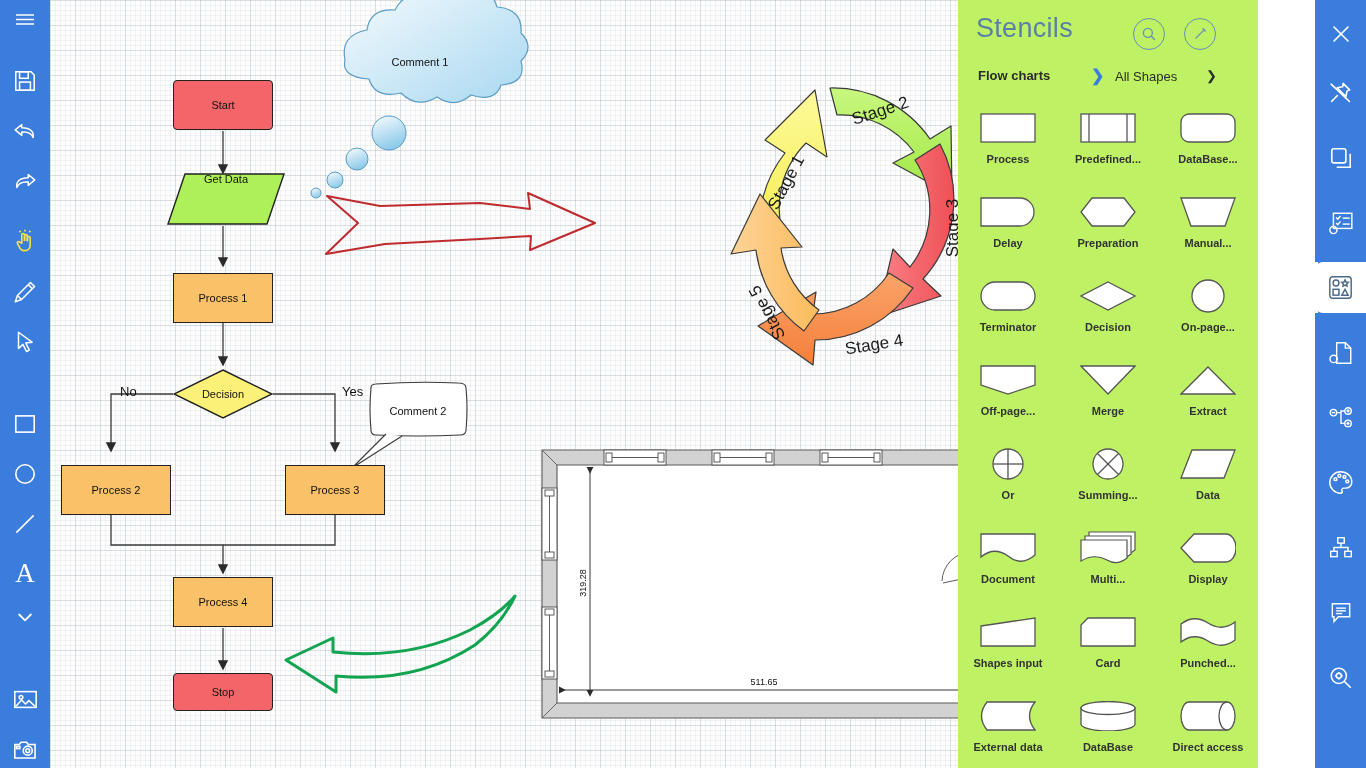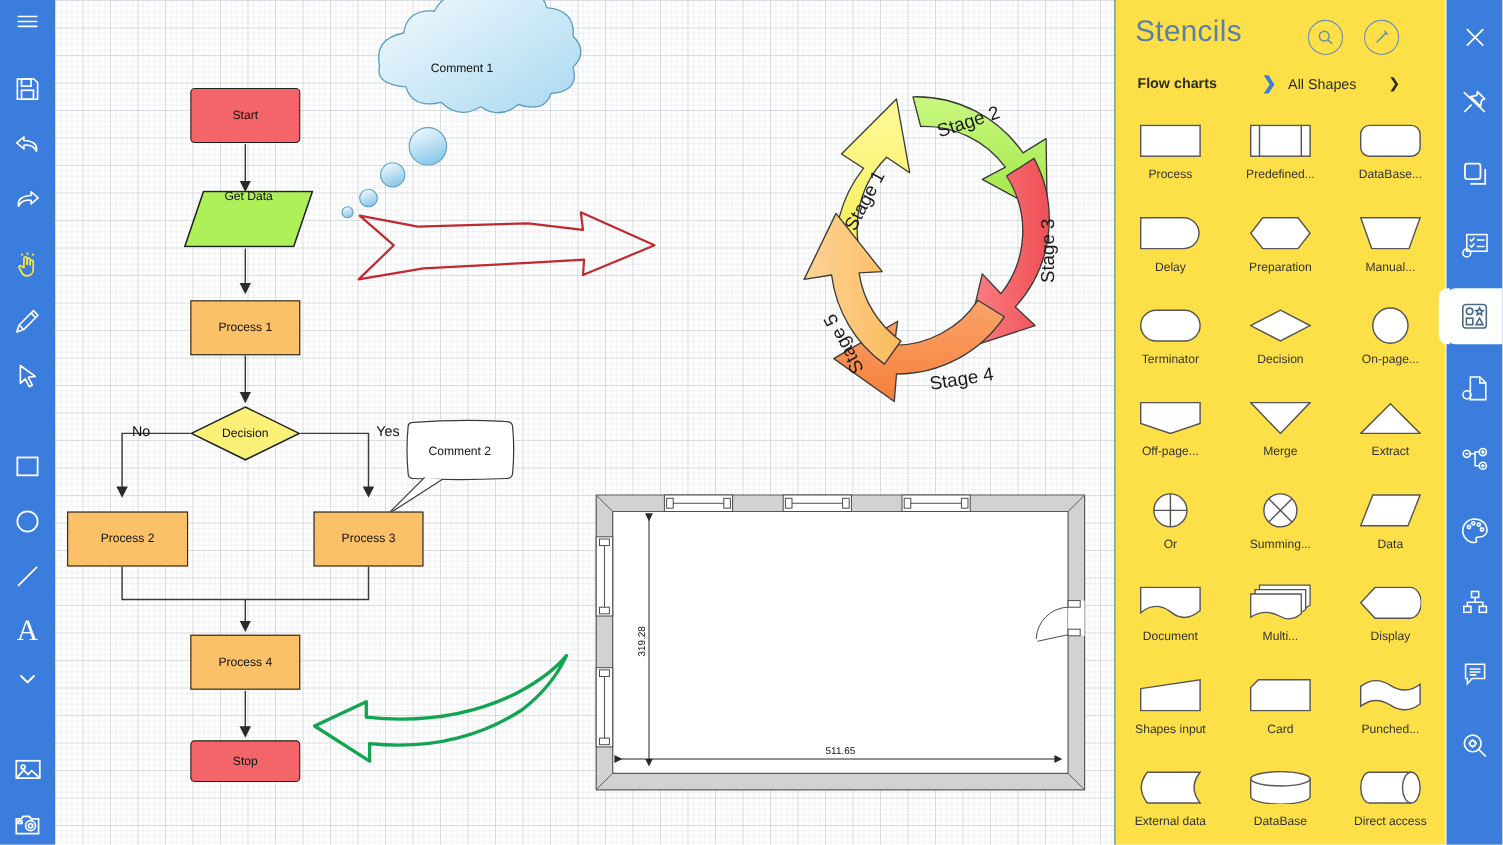--- a/index.html
+++ b/index.html
@@ -46,23 +46,23 @@
   .node { position: absolute; display: flex; align-items: center; justify-content: center;
           font-size: 11px; color: #111; text-align: center; }
   .n-term { border-radius: 4px; border: 1.4px solid #222; background: #f4656a; }
   .n-proc { border: 1.4px solid #222; background: #fbc168; }
   .svg-layer { position: absolute; left: 0; top: 0; width: 965px; height: 768px; pointer-events: none; }
 
   .lbl { position: absolute; font-size: 13px; color: #111; padding-left: 14px; }
 
   
   #stencils {
-    position: absolute; left: 1014px; top: 0;
+    position: absolute; left: 958px; top: 0;
     width: 300px; height: 768px;
-    background: #fde047;
+    background: #bef264;
   }
   #st-header { position: relative; height: 66px; }
   #st-title {
     position: absolute; left: 18px; top: 13px;
     font-size: 27px; color: #5b7fa6; font-weight: 300; letter-spacing: .3px;
   }
   .st-hdr-icon {
     position: absolute; top: 18px; width: 32px; height: 32px;
     border-radius: 50%; border: 1.6px solid #6b8fb5;
     display: flex; align-items: center; justify-content: center; color: #6b8fb5;
@@ -77,21 +77,21 @@
   #st-chevron-down { position: absolute; left: 248px; top: 2px; font-size: 13px; color: #2b2b2b; }
 
   #st-grid {
     position: absolute; top: 100px; left: 0; width: 300px; height: 668px;
     display: grid; grid-template-columns: repeat(3, 1fr);
     grid-auto-rows: 84px;
   }
   .st-cell { display: flex; flex-direction: column; align-items: center; justify-content: flex-start; padding-top: 6px; }
   .st-shape { width: 62px; height: 44px; display: flex; align-items: center; justify-content: center; }
   .st-label { margin-top: 3px; font-size: 11px; color: #333; text-align: center; width: 92px;
-              white-space: nowrap; overflow: hidden; }
+              white-space: nowrap; overflow: hidden; font-weight: bold; }
 
   
   #right-rail {
     position: absolute; left: 1315px; top: 0;
     width: 51px; height: 768px; background: #3b7ddd;
     display: flex; flex-direction: column; align-items: center;
   }
   .rr-item {
     position: relative;
     width: 51px; height: 51px;

